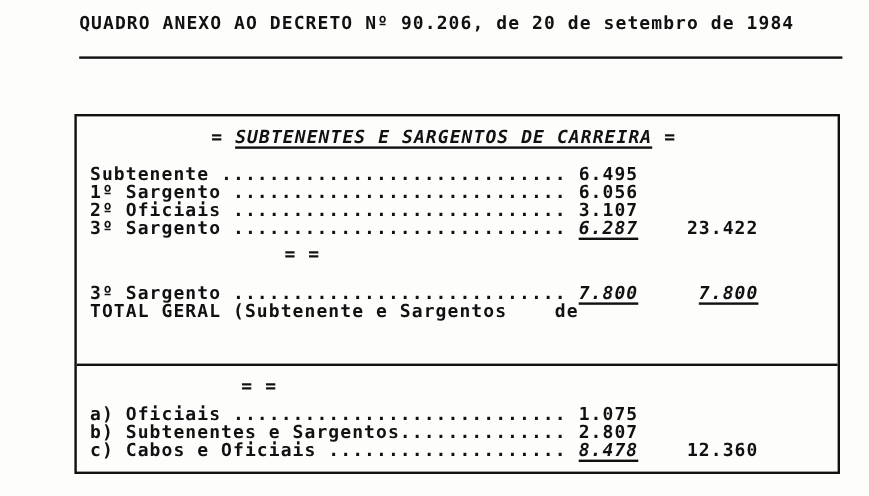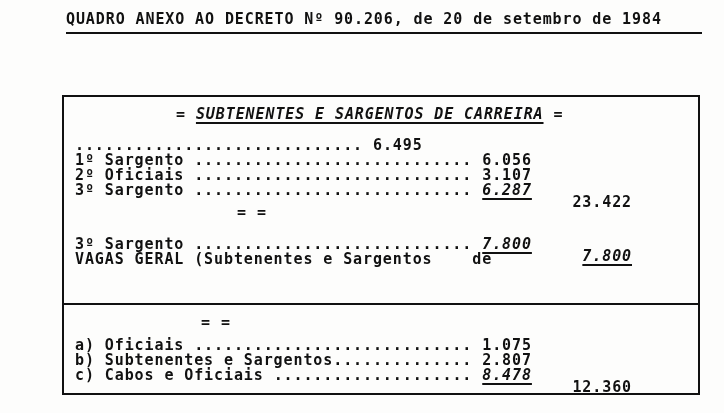--- a/index.html
+++ b/index.html
@@ -17,21 +17,21 @@
   }
   .title {
     position: absolute;
     left: 66px;
     top: 12px;
     width: 636px;
     height: 15px;
     line-height: 15px;
     white-space: pre;
     border-bottom: 2px solid #111;
-    padding-bottom: 5px;
+    padding-bottom: 20px;
   }
   .box {
     position: absolute;
     left: 62px;
     top: 95px;
     width: 634px;
     height: 296px;
     border: 2px solid #111;
   }
   .divider {
@@ -57,60 +57,60 @@
   .hdr1 { padding-left: 112px; }
   .hdr2 { padding-left: 173px; }
   .hdr3 { padding-left: 137px; }
   .u {
     text-decoration: underline;
     text-decoration-thickness: 2px;
     text-underline-offset: 3px;
     font-style: italic;
   }
   .val { margin-left: 10px; }
-  .tot { margin-left: auto; margin-top: 12px; }
+  .tot { margin-left: auto; }
 </style>
 </head>
 <body>
 
 <div class="page">
 
   <div class="title">QUADRO ANEXO AO DECRETO Nº 90.206, de 20 de setembro de 1984</div>
 
   <div class="box">
 
     <div class="line hdr hdr1" style="top:10px">
       <span>=</span>
       <span class="u">SUBTENENTES E SARGENTOS DE CARREIRA</span>
       <span>=</span>
     </div>
 
     <div class="line" style="top:41px">
-      <span>.............................</span><span class="val">6.495</span>
+      <span>Subtenente </span><span>.............................</span><span class="val">6.495</span>
     </div>
     <div class="line" style="top:56px">
       <span>1º Sargento </span><span>............................</span><span class="val">6.056</span>
     </div>
     <div class="line" style="top:71px">
       <span>2º Oficiais </span><span>............................</span><span class="val">3.107</span>
     </div>
     <div class="line" style="top:86px">
       <span>3º Sargento </span><span>............................</span><span class="val u">6.287</span><span class="tot">23.422</span>
     </div>
 
     <div class="line hdr hdr2" style="top:108px">
       <span>=</span>
       <span>=</span>
     </div>
 
     <div class="line" style="top:140px">
       <span>3º Sargento </span><span>............................</span><span class="val u">7.800</span><span class="tot u">7.800</span>
     </div>
     <div class="line" style="top:155px">
-      <span>VAGAS GERAL (Subtenentes e Sargentos    de</span>
+      <span>TOTAL GERAL (Subtenente e Sargentos    de</span>
     </div>
 
     <div class="divider"></div>
 
     <div class="line hdr hdr3" style="top:218px">
       <span>=</span>
       <span>=</span>
     </div>
 
     <div class="line" style="top:241px">

